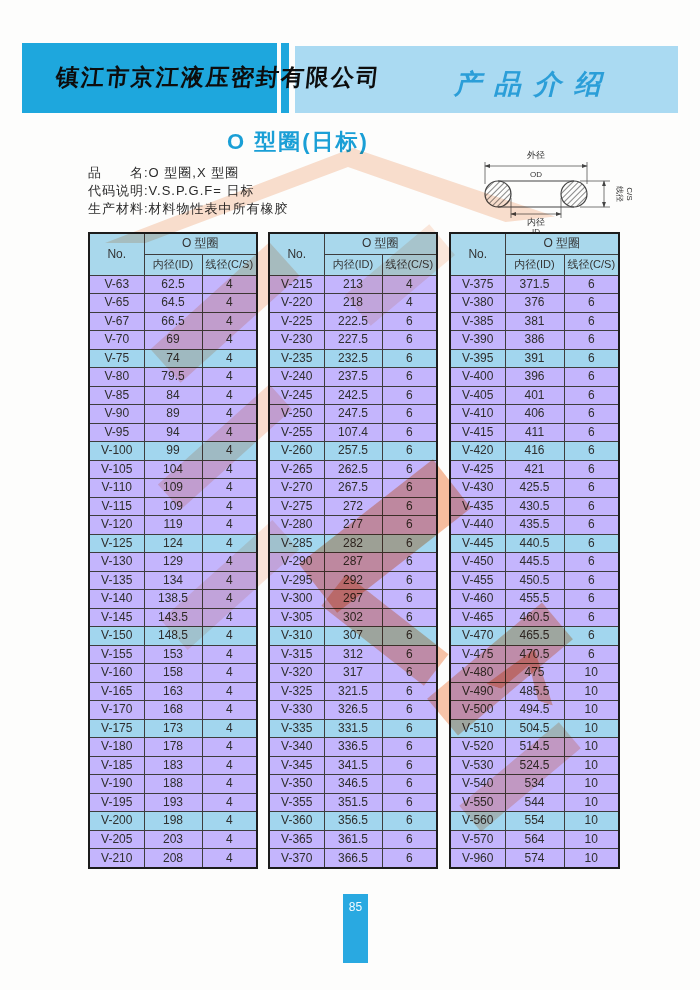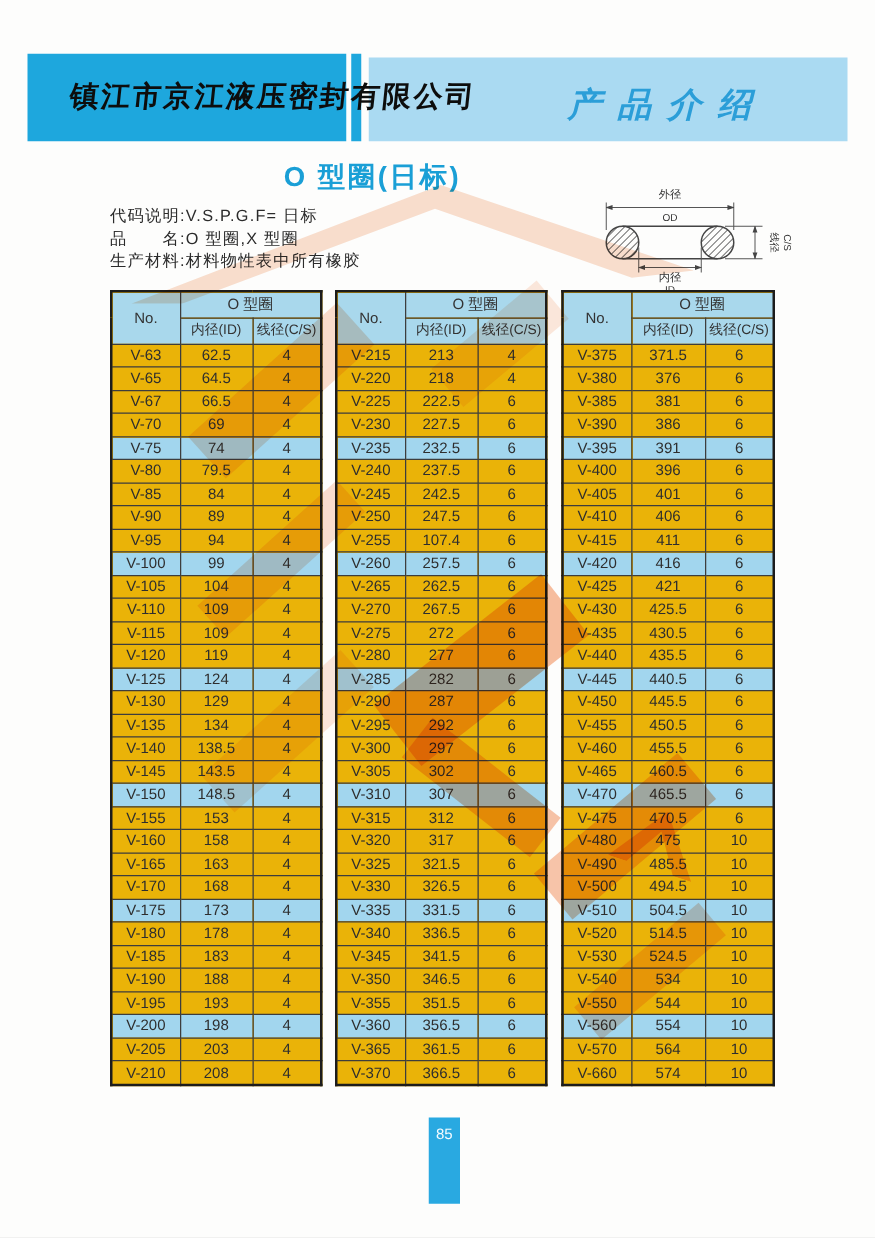--- a/index.html
+++ b/index.html
@@ -38,21 +38,21 @@
   
   .product-info{
     position:absolute;left:88px;top:164px;font-size:13px;color:#2b2b2b;line-height:18px;
     letter-spacing:1px;z-index:2;
   }
   
   .diagram{position:absolute;left:476px;top:148px;z-index:2;}
   
   table.spec-table{
     position:absolute;top:232px;height:637px;border-collapse:collapse;table-layout:fixed;
-    background:#eab308;font-size:12px;color:#2e2e2e;border:2px solid #1c1c1c;z-index:2;
+    background:#c4b5fd;font-size:12px;color:#2e2e2e;border:2px solid #1c1c1c;z-index:2;
   }
   .t1{left:88px;width:168px;}
   .t2{left:268px;width:168px;}
   .t3{left:449px;width:169px;}
   table.spec-table th, table.spec-table td{
     border:1px solid #3d3d3d;text-align:center;vertical-align:middle;
     padding:0;font-weight:normal;line-height:1.05;overflow:hidden;white-space:nowrap;
   }
   table.spec-table thead tr{height:21px;}
   table.spec-table thead th{background:var(--header-cell);color:#333;font-size:12px;}
@@ -98,22 +98,22 @@
 
   <div class="banner-dark"></div>
   <div class="banner-stripe"></div>
   <div class="banner-light"></div>
   <div class="company-name">镇江市京江液压密封有限公司</div>
   <div class="section-title">产品介绍</div>
 
   <div class="page-title">O 型圈(日标)</div>
 
   <div class="product-info">
+    <div>品　　名:O 型圈,X 型圈</div>
     <div>代码说明:V.S.P.G.F= 日标</div>
-    <div>品　　名:O 型圈,X 型圈</div>
     <div>生产材料:材料物性表中所有橡胶</div>
   </div>
 
   <svg class="diagram" width="160" height="88" viewBox="0 0 160 88">
     <defs>
       <pattern id="hatch" width="4" height="4" patternTransform="rotate(45)" patternUnits="userSpaceOnUse">
         <line x1="0" y1="0" x2="0" y2="4" stroke="#555" stroke-width="1.4"></line>
       </pattern>
       <marker id="arr" viewBox="0 0 10 10" refX="9" refY="5" markerWidth="7" markerHeight="7" orient="auto-start-reverse">
         <path d="M0,1.5 L10,5 L0,8.5 z" fill="#444"></path>
@@ -670,21 +670,21 @@
           <td>V-560</td>
           <td>554</td>
           <td>10</td>
         </tr>
         <tr>
           <td>V-570</td>
           <td>564</td>
           <td>10</td>
         </tr>
         <tr>
-          <td>V-660</td>
+          <td>V-960</td>
           <td>574</td>
           <td>10</td>
         </tr>
       </tbody>
   </table>
 
   <div class="page-number-box">
     <span>85</span>
   </div>
 

